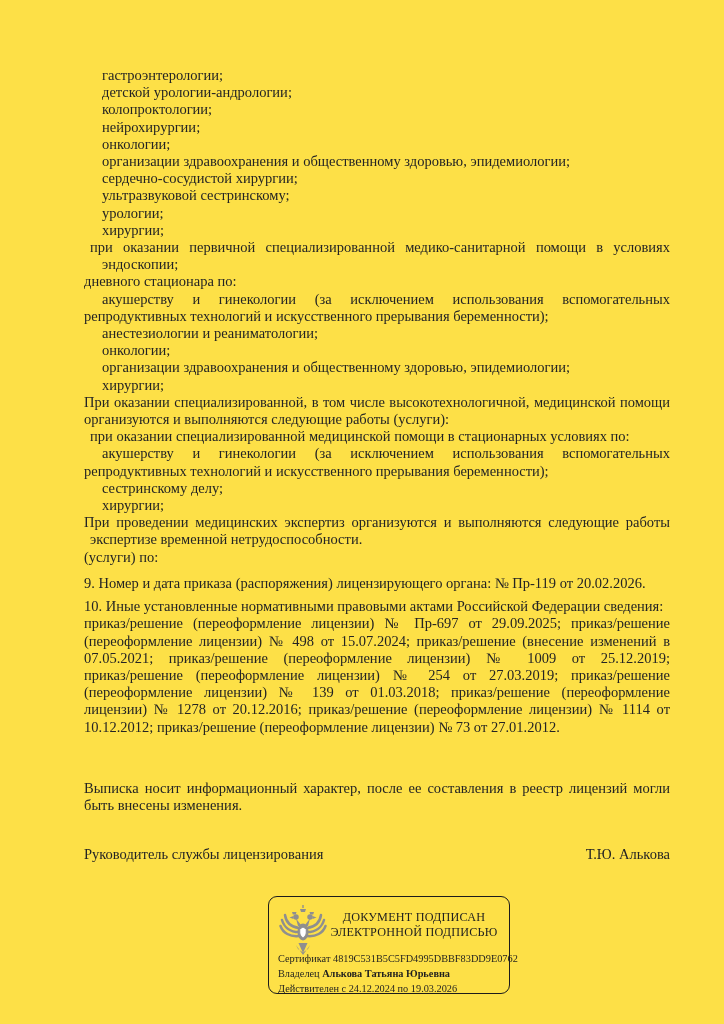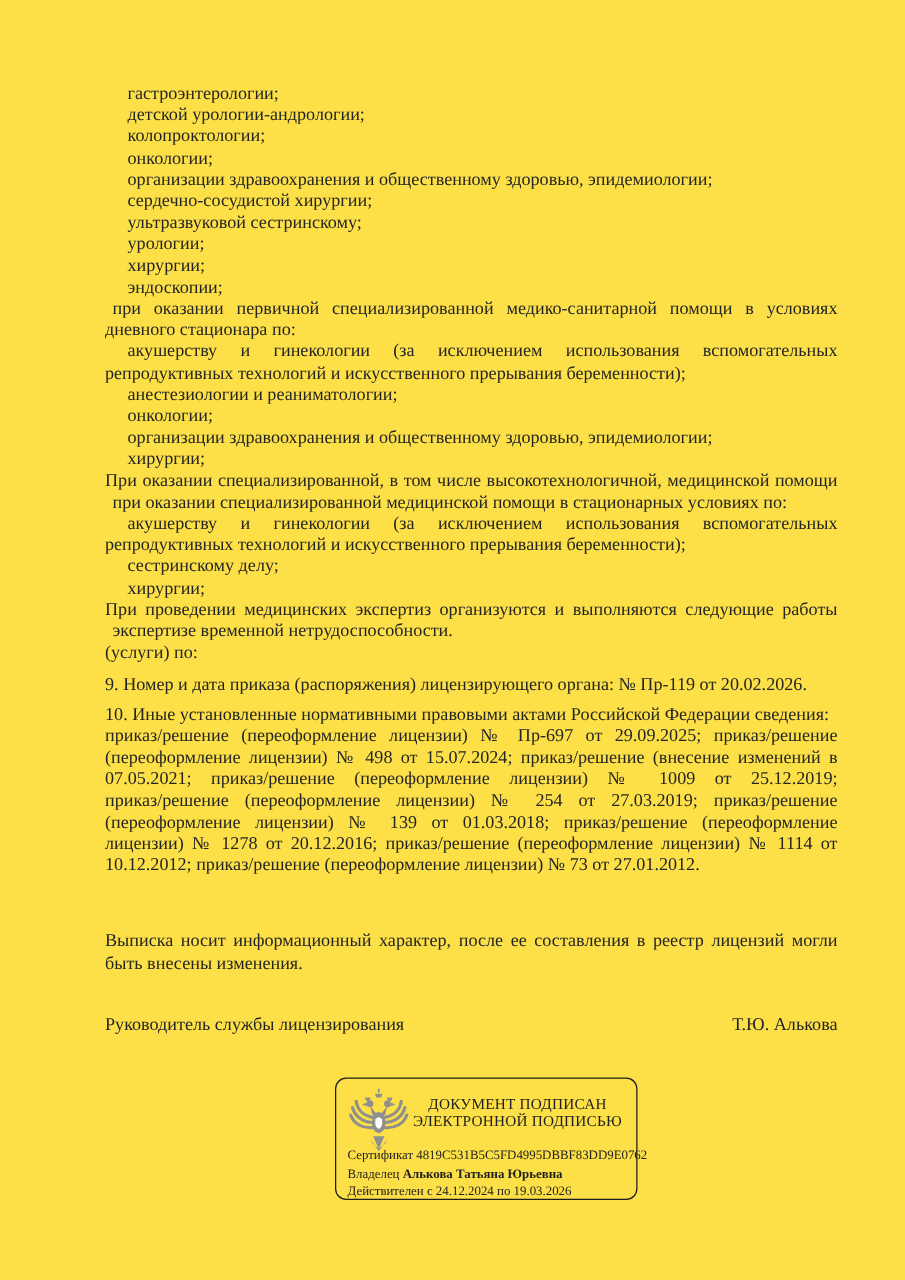--- a/index.html
+++ b/index.html
@@ -64,36 +64,38 @@
 </head>
 <body>
 
 <div class="page">
   <div class="content">
 
     <div id="lines-container">
         <div class="ln ind2">гастроэнтерологии;</div>
         <div class="ln ind2">детской урологии-андрологии;</div>
         <div class="ln ind2">колопроктологии;</div>
+        <div class="ln ind2">нейрохирургии;</div>
         <div class="ln ind2">онкологии;</div>
         <div class="ln ind2">организации здравоохранения и общественному здоровью, эпидемиологии;</div>
         <div class="ln ind2">сердечно-сосудистой хирургии;</div>
         <div class="ln ind2">ультразвуковой сестринскому;</div>
         <div class="ln ind2">урологии;</div>
         <div class="ln ind2">хирургии;</div>
+        <div class="ln ind1 st">при оказании первичной специализированной медико-санитарной помощи в условиях</div>
         <div class="ln ind2">эндоскопии;</div>
-        <div class="ln ind1 st">при оказании первичной специализированной медико-санитарной помощи в условиях</div>
         <div class="ln">дневного стационара по:</div>
         <div class="ln ind2 st">акушерству и гинекологии (за исключением использования вспомогательных</div>
         <div class="ln">репродуктивных технологий и искусственного прерывания беременности);</div>
         <div class="ln ind2">анестезиологии и реаниматологии;</div>
         <div class="ln ind2">онкологии;</div>
         <div class="ln ind2">организации здравоохранения и общественному здоровью, эпидемиологии;</div>
         <div class="ln ind2">хирургии;</div>
         <div class="ln st">При оказании специализированной, в том числе высокотехнологичной, медицинской помощи</div>
+        <div class="ln">организуются и выполняются следующие работы (услуги):</div>
         <div class="ln ind1">при оказании специализированной медицинской помощи в стационарных условиях по:</div>
         <div class="ln ind2 st">акушерству и гинекологии (за исключением использования вспомогательных</div>
         <div class="ln">репродуктивных технологий и искусственного прерывания беременности);</div>
         <div class="ln ind2">сестринскому делу;</div>
         <div class="ln ind2">хирургии;</div>
         <div class="ln st">При проведении медицинских экспертиз организуются и выполняются следующие работы</div>
         <div class="ln ind1">экспертизе временной нетрудоспособности.</div>
         <div class="ln">(услуги) по:</div>
         <div class="ln" style="margin-top: 9px;">9. Номер и дата приказа (распоряжения) лицензирующего органа: № Пр-119 от 20.02.2026.</div>
         <div class="ln" style="margin-top: 6px;">10. Иные установленные нормативными правовыми актами Российской Федерации сведения:</div>

